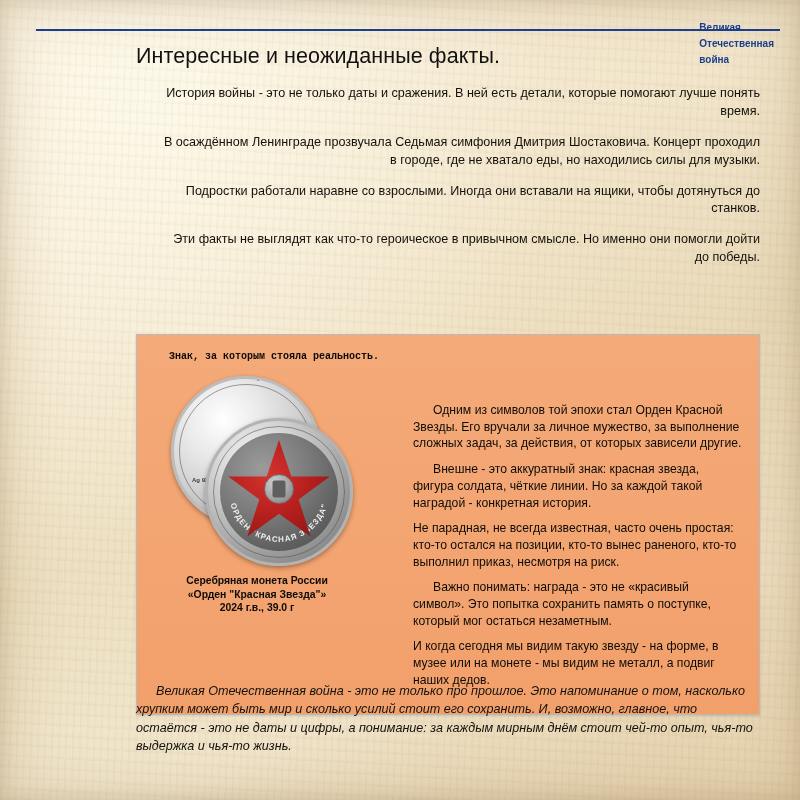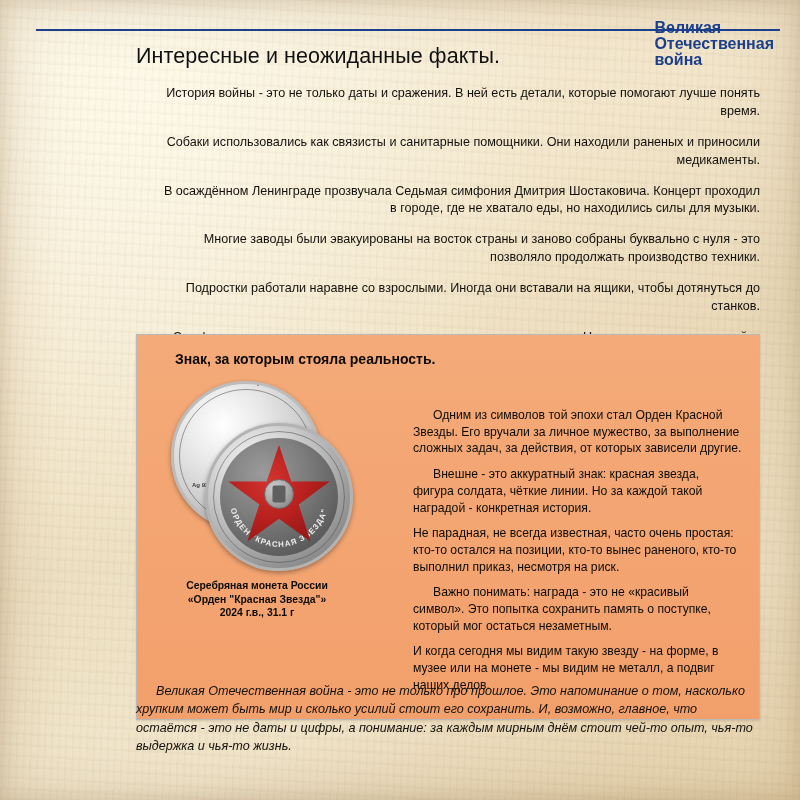--- a/index.html
+++ b/index.html
@@ -56,21 +56,21 @@
     height: 2px;
     background: #1b3f8b;
   }
   .header-title {
     position: absolute;
     right: 6px;
     top: 0;
     background: transparent;
     padding-left: 10px;
     color: #1b3f8b;
-    font-size: 16px;
+    font-size: 10px;
     font-weight: bold;
     line-height: 16px;
   }
   .header-title-wrap {
     position: absolute;
     right: 0;
     top: 2px;
     padding-left: 12px;
   }
 
@@ -104,24 +104,25 @@
     right: 40px;
     top: 334px;
     background: #f3a673;
     background: linear-gradient(180deg, #f4aa79 0%, #f2a06b 100%);
     border: 1px solid #b9b9b9;
     box-shadow: 0 1px 2px rgba(0,0,0,0.12);
     padding: 14px 16px 16px 16px;
     box-sizing: border-box;
   }
   .card h2 {
-    margin: 2px 0 14px 22px;
-    font-size: 14px;
+    margin: 2px 0 14px 16px;
+    font-size: 10px;
     font-weight: bold;
     color: #0e0b07;
+    font-family: Liberation Mono, monospace;
   }
   .card-body {
     display: flex;
     gap: 14px;
     align-items: flex-start;
   }
   .coin-col {
     width: 208px;
     flex: 0 0 208px;
     text-align: center;
@@ -288,23 +289,21 @@
   <div class="header-band">
     <div class="header-rule"></div>
     <div class="header-title-wrap">
       <span class="header-title">Великая Отечественная война</span>
     </div>
   </div>
 
   <div class="content">
     <h1 class="doc-title">Интересные и неожиданные факты.</h1>
     <p class="para">История войны - это не только даты и сражения. В ней есть детали, которые помогают лучше понять время.</p>
-    <p class="para">Собаки использовались как связисты и санитарные помощники. Они находили раненых и приносили медикаменты.</p>
     <p class="para">В осаждённом Ленинграде прозвучала Седьмая симфония Дмитрия Шостаковича. Концерт проходил в городе, где не хватало еды, но находились силы для музыки.</p>
-    <p class="para">Многие заводы были эвакуированы на восток страны и заново собраны буквально с нуля - это позволяло продолжать производство техники.</p>
     <p class="para">Подростки работали наравне со взрослыми. Иногда они вставали на ящики, чтобы дотянуться до станков.</p>
     <p class="para">Эти факты не выглядят как что-то героическое в привычном смысле. Но именно они помогли дойти до победы.</p>
   </div>
 
   <div class="card">
     <h2>Знак, за которым стояла реальность.</h2>
     <div class="card-body">
 
       <div class="coin-col">
         <div class="coin-stack">
@@ -339,21 +338,21 @@
             <div class="star-wrap">
               <div class="star"></div>
               <div class="star-medal"></div>
             </div>
           </div>
 
         </div>
         <div class="coin-caption">
           <div>Серебряная монета России</div>
           <div>«Орден "Красная Звезда"»</div>
-          <div>2024 г.в., 31.1 г</div>
+          <div>2024 г.в., 39.0 г</div>
         </div>
       </div>
 
       <div class="card-text">
         <p class="ind">Одним из символов той эпохи стал Орден Красной Звезды. Его вручали за личное мужество, за выполнение сложных задач, за действия, от которых зависели другие.</p>
         <p class="ind">Внешне - это аккуратный знак: красная звезда, фигура солдата, чёткие линии. Но за каждой такой наградой - конкретная история.</p>
         <p>Не парадная, не всегда известная, часто очень простая: кто-то остался на позиции, кто-то вынес раненого, кто-то выполнил приказ, несмотря на риск.</p>
         <p class="ind">Важно понимать: награда - это не «красивый символ». Это попытка сохранить память о поступке, который мог остаться незаметным.</p>
         <p>И когда сегодня мы видим такую звезду - на форме, в музее или на монете - мы видим не металл, а подвиг наших дедов.</p>
       </div>

